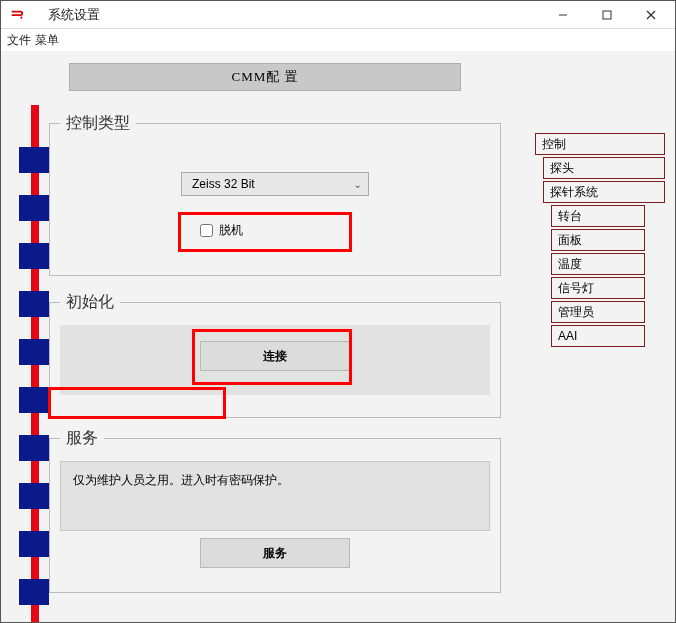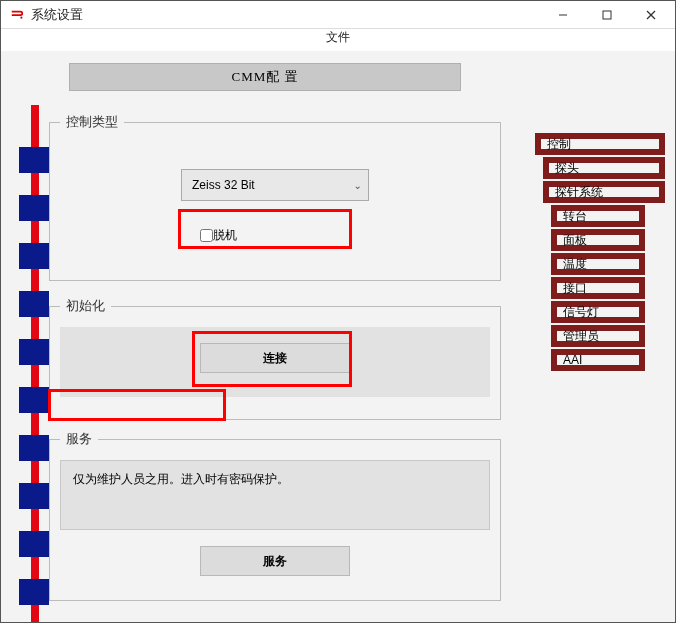--- a/index.html
+++ b/index.html
@@ -18,20 +18,21 @@
       background: #fff;
       display: flex;
       flex-direction: column;
     }
     .titlebar {
       height: 28px;
       display: flex;
       align-items: center;
       padding: 0 2px 0 8px;
       border-bottom: 1px solid #ddd;
+      gap: 17px;
     }
     .titlebar .icon {
       width: 16px; height: 16px;
       margin-right: 6px;
       display: inline-flex; align-items: center; justify-content: center;
     }
     .titlebar .icon svg { width: 14px; height: 14px; }
     .titlebar .title { flex: 1; font-size: 13px; color: #222; }
     .win-btns { display: flex; }
     .win-btn {
@@ -41,21 +42,20 @@
       cursor: pointer;
     }
     .menubar {
       height: 22px;
       display: flex;
       align-items: center;
       padding: 0 6px;
       gap: 4px;
       font-size: 12px;
       color: #222;
-      flex-direction: column;
     }
     .menubar span { cursor: pointer; }
     .client {
       flex: 1;
       background: #f3f3f3;
       position: relative;
       overflow: hidden;
       padding-left: 37px;
     }
     .banner {
@@ -90,40 +90,41 @@
       height: 560px;
     }
     fieldset {
       border: 1px solid #bbb;
       padding: 12px 10px 14px 10px;
       margin-bottom: 10px;
       background: #f3f3f3;
     }
     fieldset legend {
       padding: 0 6px;
-      font-size: 13px;
+      font-size: 16px;
       color: #333;
     }
     .dropdown {
       margin: 26px auto 16px auto;
       width: 188px;
-      height: 32px;
+      height: 24px;
       background: #e8e8e8;
       border: 1px solid #aaa;
       display: flex;
       align-items: center;
       padding: 0 6px 0 10px;
       justify-content: space-between;
       cursor: pointer;
       font-size: 12px;
     }
     .chev { font-size: 10px; color: #555; }
     .checkbox-row {
       display: flex;
       align-items: center;
+      gap: 6px;
       font-size: 12px;
     }
     .checkbox-row input { width: 13px; height: 13px; }
     .red-outline {
       border: 3px solid #f00;
       position: absolute;
       pointer-events: none;
     }
     .offline-check {
       width: 170px;
@@ -146,30 +147,30 @@
       background: #e2e2e2;
       padding: 14px 10px;
       margin-bottom: 8px;
     }
     .svc-msg {
       background: #e2e2e2;
       border: 1px solid #c8c8c8;
       padding: 10px 12px;
       height: 70px;
       font-size: 12px;
-      margin-bottom: 16px;
+      margin-bottom: 7px;
       font-family: "SimSun", serif;
     }
     .right-panel {
       position: absolute;
       right: 10px; top: 82px;
       width: 130px;
     }
     .rp-item {
-      border: 6px solid #7f1d1d;
+      border: 1px solid #7f1d1d;
       height: 22px;
       margin-bottom: 2px;
       padding-left: 6px;
       display: flex;
       align-items: center;
       background: #f3f3f3;
       font-size: 12px;
       cursor: pointer;
     }
     .rp-indent1 { margin-left: 8px; width: 122px; }
@@ -278,23 +279,20 @@
       <div class="rp-item rp-indent2">
           <span>转台</span>
         </div>
       <div class="rp-item rp-indent2">
           <span>面板</span>
         </div>
       <div class="rp-item rp-indent2">
           <span>温度</span>
         </div>
       <div class="rp-item rp-indent2">
-          <span>接口</span>
-        </div>
-      <div class="rp-item rp-indent2">
           <span>信号灯</span>
         </div>
       <div class="rp-item rp-indent2">
           <span>管理员</span>
         </div>
       <div class="rp-item rp-indent2">
           <span>AAI</span>
         </div>
     </div>
 

